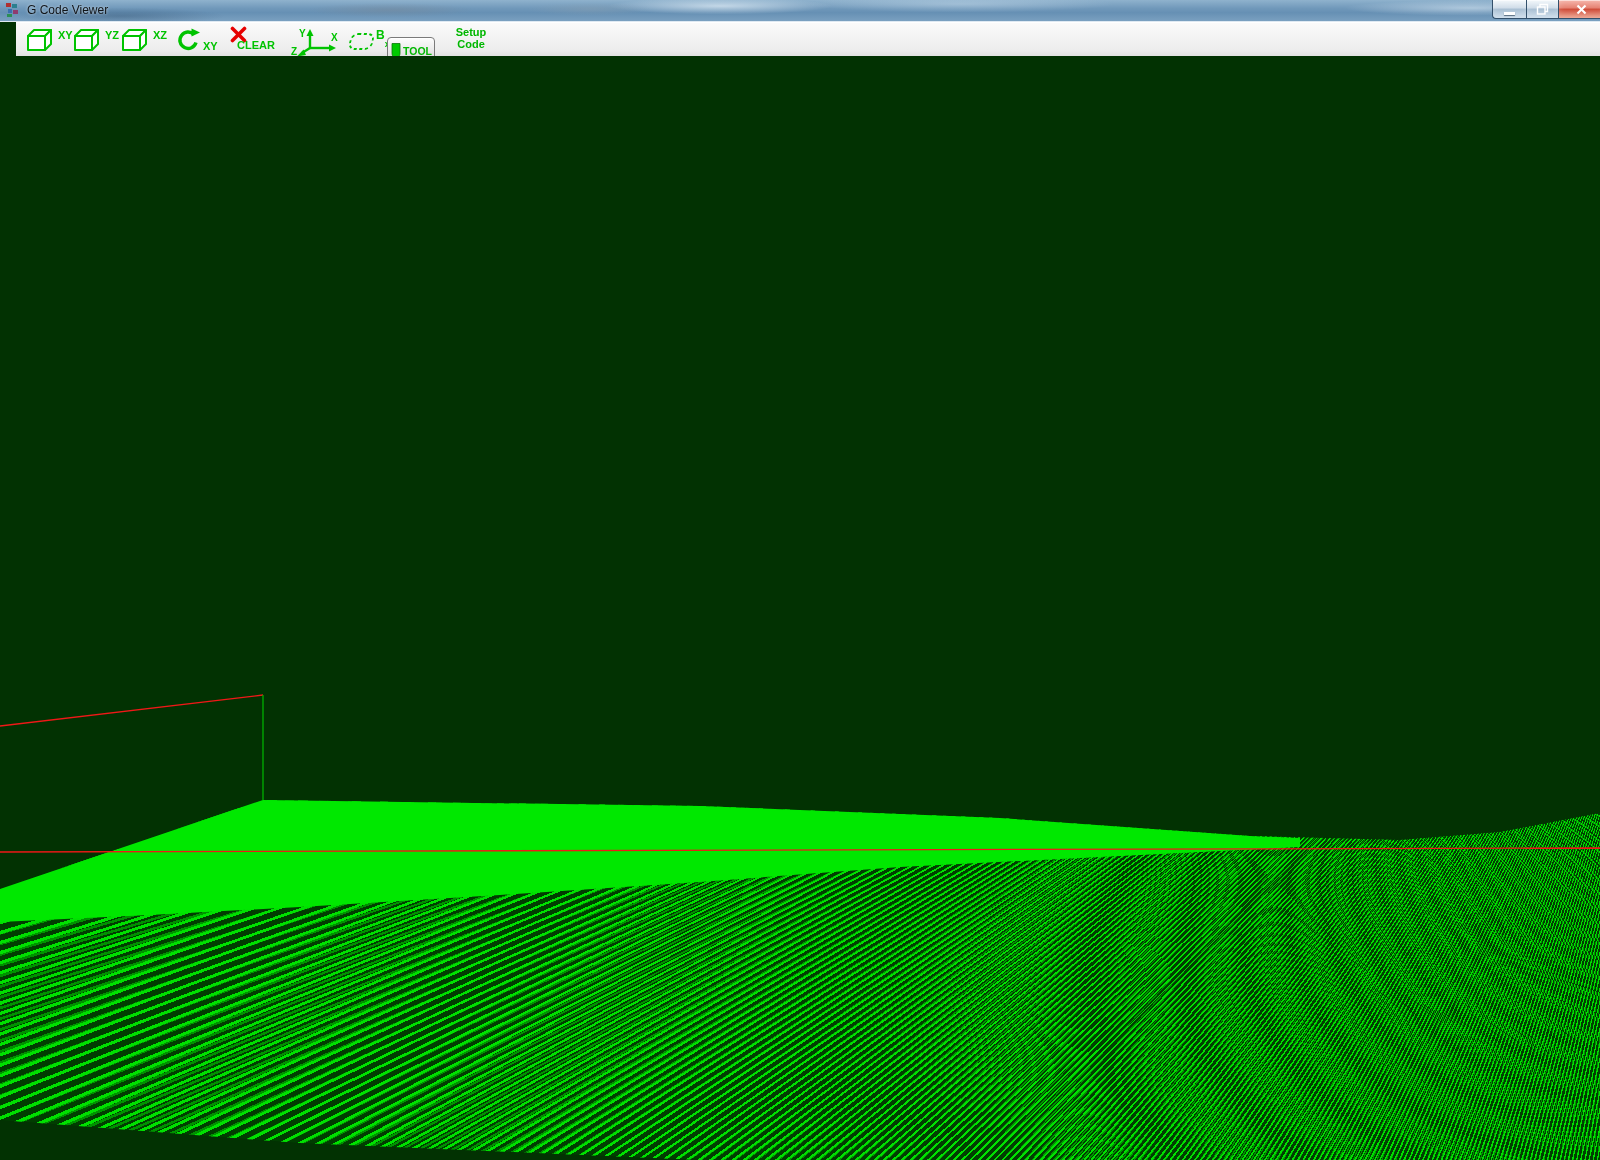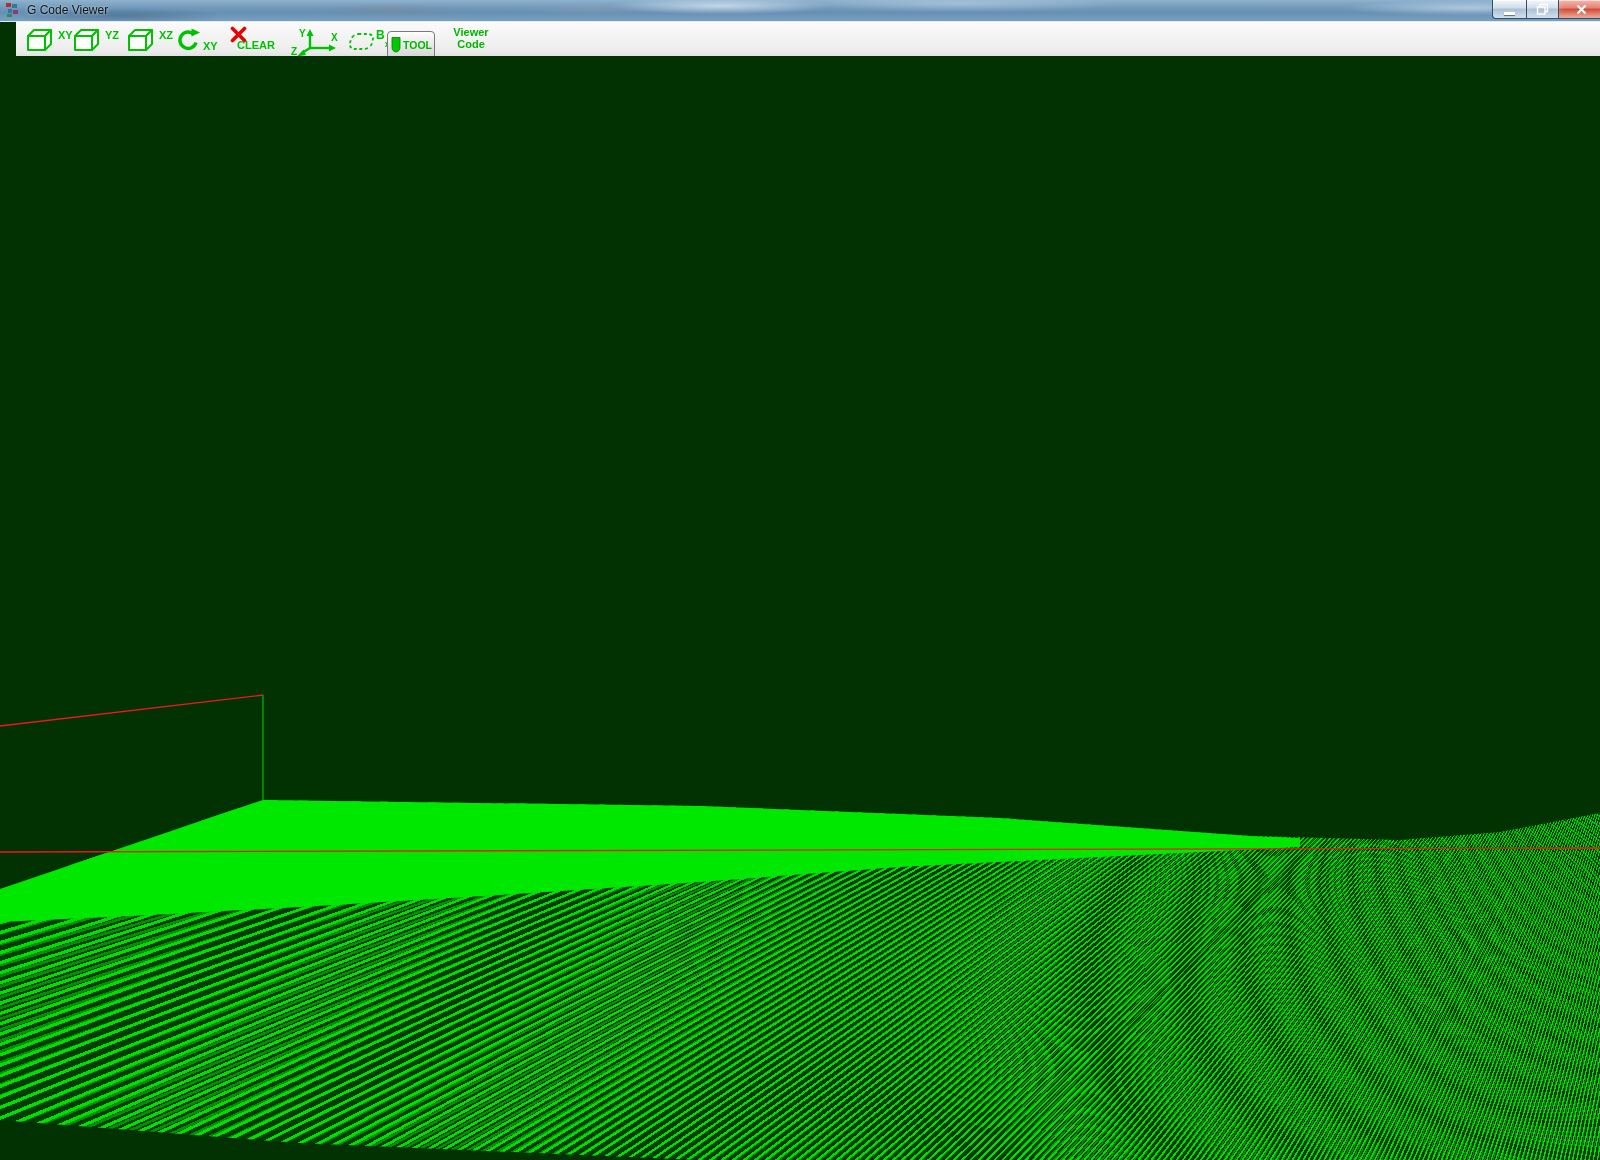--- a/index.html
+++ b/index.html
@@ -41,21 +41,21 @@
   .tlabel{color:#00c300;font-weight:bold;font-size:11px;line-height:11px;
     margin-left:2px;margin-top:3px;letter-spacing:0;}
   .tbtn.rot .tlabel{margin-top:14px;margin-left:1px;}
   .tbtn.clear{top:4px;}
   .clear-wrap{position:relative;width:52px;height:26px;}
   .clear-wrap svg{position:absolute;left:2px;top:0;}
   .clear-label{position:absolute;left:9px;top:14px;color:#00c300;font-weight:bold;
     font-size:11px;line-height:10px;}
   .boxb-label{color:#00c300;font-weight:bold;font-size:12px;line-height:12px;margin-top:2px;}
   .boxb-sub{color:#00c300;font-weight:bold;font-size:9px;margin-top:12px;}
-  .tool-btn{position:absolute;left:371px;top:9px;width:48px;height:28px;box-sizing:border-box;
+  .tool-btn{position:absolute;left:371px;top:15px;width:48px;height:28px;box-sizing:border-box;
     border:1px solid #7a7a7a;border-radius:4px;
     background:linear-gradient(to bottom,#fdfdfd,#e4e4e4 60%,#d6d6d6);
     box-shadow:inset 0 1px 0 #fff, 0 1px 0 rgba(255,255,255,.8);
     display:flex;align-items:center;justify-content:center;gap:1px;cursor:pointer;}
   .tool-label{color:#00b700;font-weight:bold;font-size:10.5px;}
   .viewer-setup{position:absolute;left:429px;top:4px;width:52px;text-align:center;
     color:#00b700;font-weight:bold;font-size:11px;line-height:12px;cursor:pointer;}
 
   
   .viewport{position:absolute;left:0;top:56px;width:1600px;height:1104px;
@@ -122,21 +122,21 @@
 
     <div class="tbtn" style="left:57px;">
       <svg width="30" height="26" viewBox="0 0 30 26">
         <polygon points="2,9 8,3 25,3 19,9" fill="#ffffff" stroke="#00c300" stroke-width="2" stroke-linejoin="round"></polygon>
         <polygon points="19,9 25,3 25,17 19,23" fill="#ffffff" stroke="#00c300" stroke-width="2" stroke-linejoin="round"></polygon>
         <rect x="2" y="9" width="17" height="14" fill="#ffffff" stroke="#00c300" stroke-width="2" stroke-linejoin="round"></rect>
       </svg>
       <span class="tlabel">YZ</span>
     </div>
 
-    <div class="tbtn" style="left:111px;text-align:center;">
+    <div class="tbtn" style="left:105px;text-align:center;">
       <svg width="30" height="26" viewBox="0 0 30 26">
         <polygon points="2,9 8,3 25,3 19,9" fill="#ffffff" stroke="#00c300" stroke-width="2" stroke-linejoin="round"></polygon>
         <polygon points="19,9 25,3 25,17 19,23" fill="#ffffff" stroke="#00c300" stroke-width="2" stroke-linejoin="round"></polygon>
         <rect x="2" y="9" width="17" height="14" fill="#ffffff" stroke="#00c300" stroke-width="2" stroke-linejoin="round"></rect>
       </svg>
       <span class="tlabel">XZ</span>
     </div>
 
     <div class="tbtn rot" style="left:161px;">
       <svg width="25" height="26" viewBox="0 0 25 26">
@@ -181,21 +181,21 @@
     </div>
 
     <div class="tool-btn">
       <svg width="12" height="18" viewBox="0 0 12 18">
         <path d="M2,1.5 h8 v10 a4,4.5 0 0 1 -8,0 z" fill="#00c900" stroke="#067806" stroke-width="0.8"></path>
       </svg>
       <span class="tool-label">TOOL</span>
     </div>
 
     <div class="viewer-setup">
-      <div>Viewer</div>
+      <div>Setup</div>
       <div>Code</div>
     </div>
 
   </div>
 
   <div class="viewport">
     <div class="surface-rays"></div>
     <div class="surface-band"></div>
     <svg class="wires" width="1600" height="1104" viewBox="0 0 1600 1104">
       <line x1="0" y1="670" x2="263" y2="639" stroke="#f01818" stroke-width="1.3"></line>

